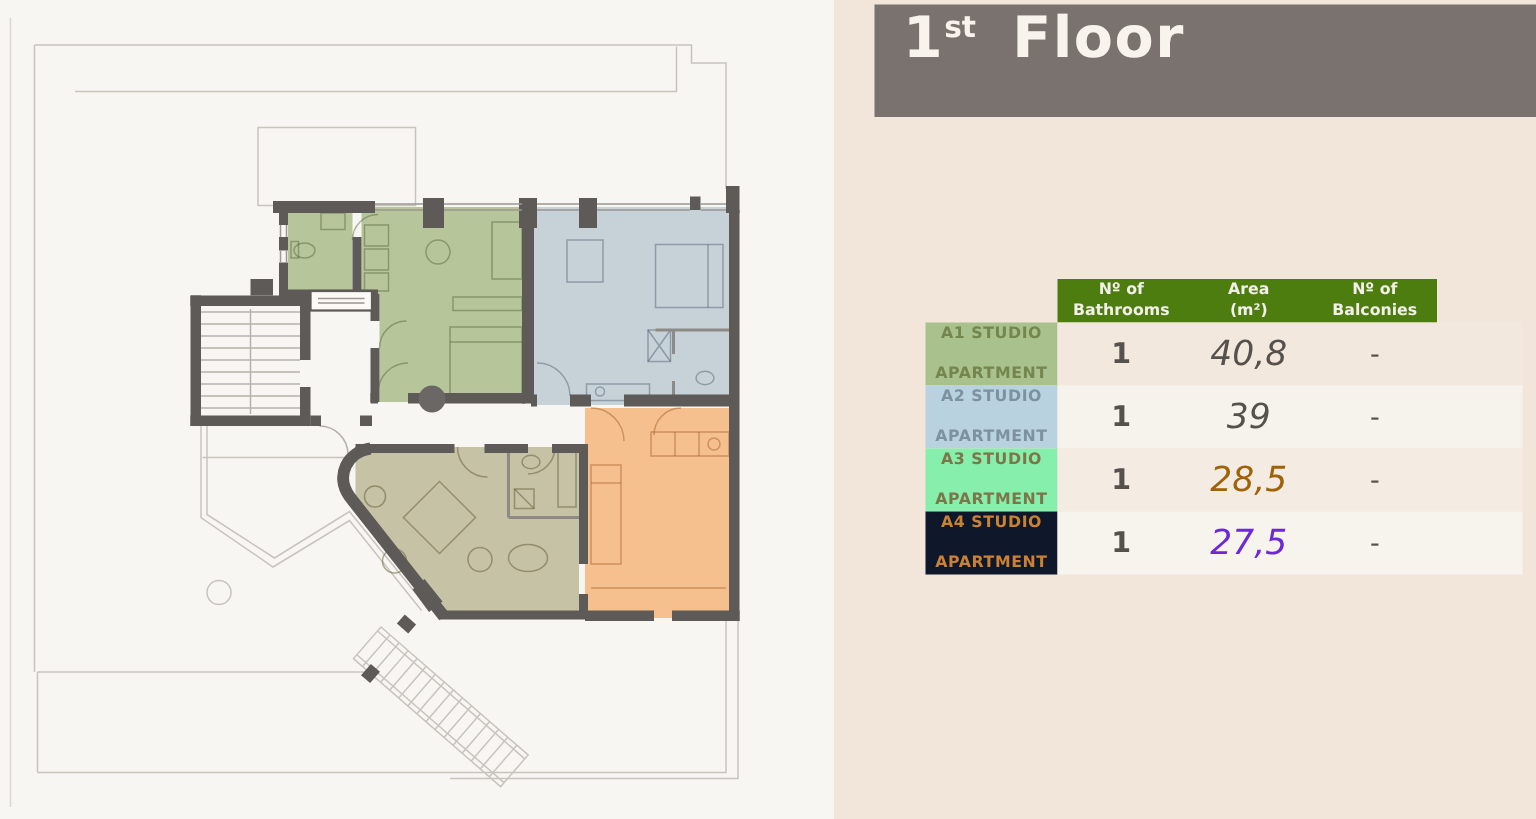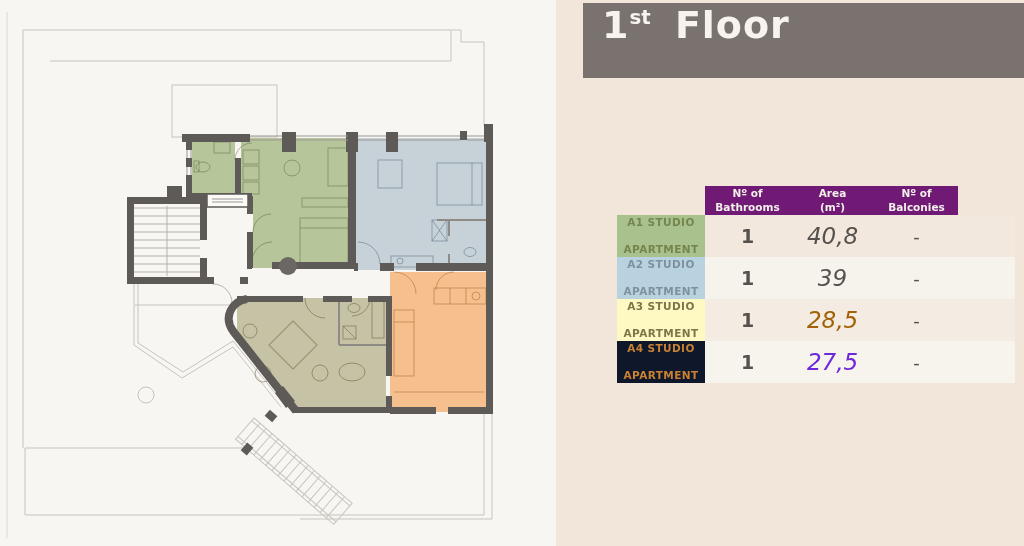--- a/index.html
+++ b/index.html
@@ -194,21 +194,21 @@
   </svg>
 </div>
 
 <div class="banner" style="background: rgb(122, 114, 110); color: rgb(248, 244, 237);">
   <div class="banner-title">
     <span>1</span><sup>st</sup>
     <span class="word">Floor</span>
   </div>
 </div>
 
-<div class="tbl-header" style="background: #701a75; color: rgb(243, 239, 233); align-items: center;">
+<div class="tbl-header" style="background: #4d7c0f; color: rgb(243, 239, 233); align-items: center;">
   <div class="hcol c1">
     <div>Nº of</div>
     <div>Bathrooms</div>
   </div>
   <div class="hcol c2">
     <div>Area</div>
     <div>(m²)</div>
   </div>
   <div class="hcol c3">
     <div>Nº of</div>
@@ -229,21 +229,21 @@
 <div class="label-cell r1" style="background: rgb(185, 210, 223); color: rgb(125, 146, 158);">
   <div>A2 STUDIO</div>
   <div>APARTMENT</div>
 </div>
 <div class="tbl-row r1" style="background: rgb(246, 243, 236);">
   <div class="vcell c1 val" style="color: rgb(86, 81, 77);">1</div>
   <div class="vcell c2 val" style="color: rgb(86, 81, 77);">39</div>
   <div class="vcell c3 val" style="color: rgb(86, 81, 77);">-</div>
 </div>
 
-<div class="label-cell r2" style="background: #fef9c3; color: rgb(124, 118, 73);">
+<div class="label-cell r2" style="background: #86efac; color: rgb(124, 118, 73);">
   <div>A3 STUDIO</div>
   <div>APARTMENT</div>
 </div>
 <div class="tbl-row r2" style="background: rgb(244, 235, 226);">
   <div class="vcell c1 val" style="color: rgb(86, 81, 77);">1</div>
   <div class="vcell c2 val" style="color: #a16207;">28,5</div>
   <div class="vcell c3 val" style="color: rgb(86, 81, 77);">-</div>
 </div>
 
 <div class="label-cell r3" style="background: #0f172a; color: rgb(201, 129, 52);">

